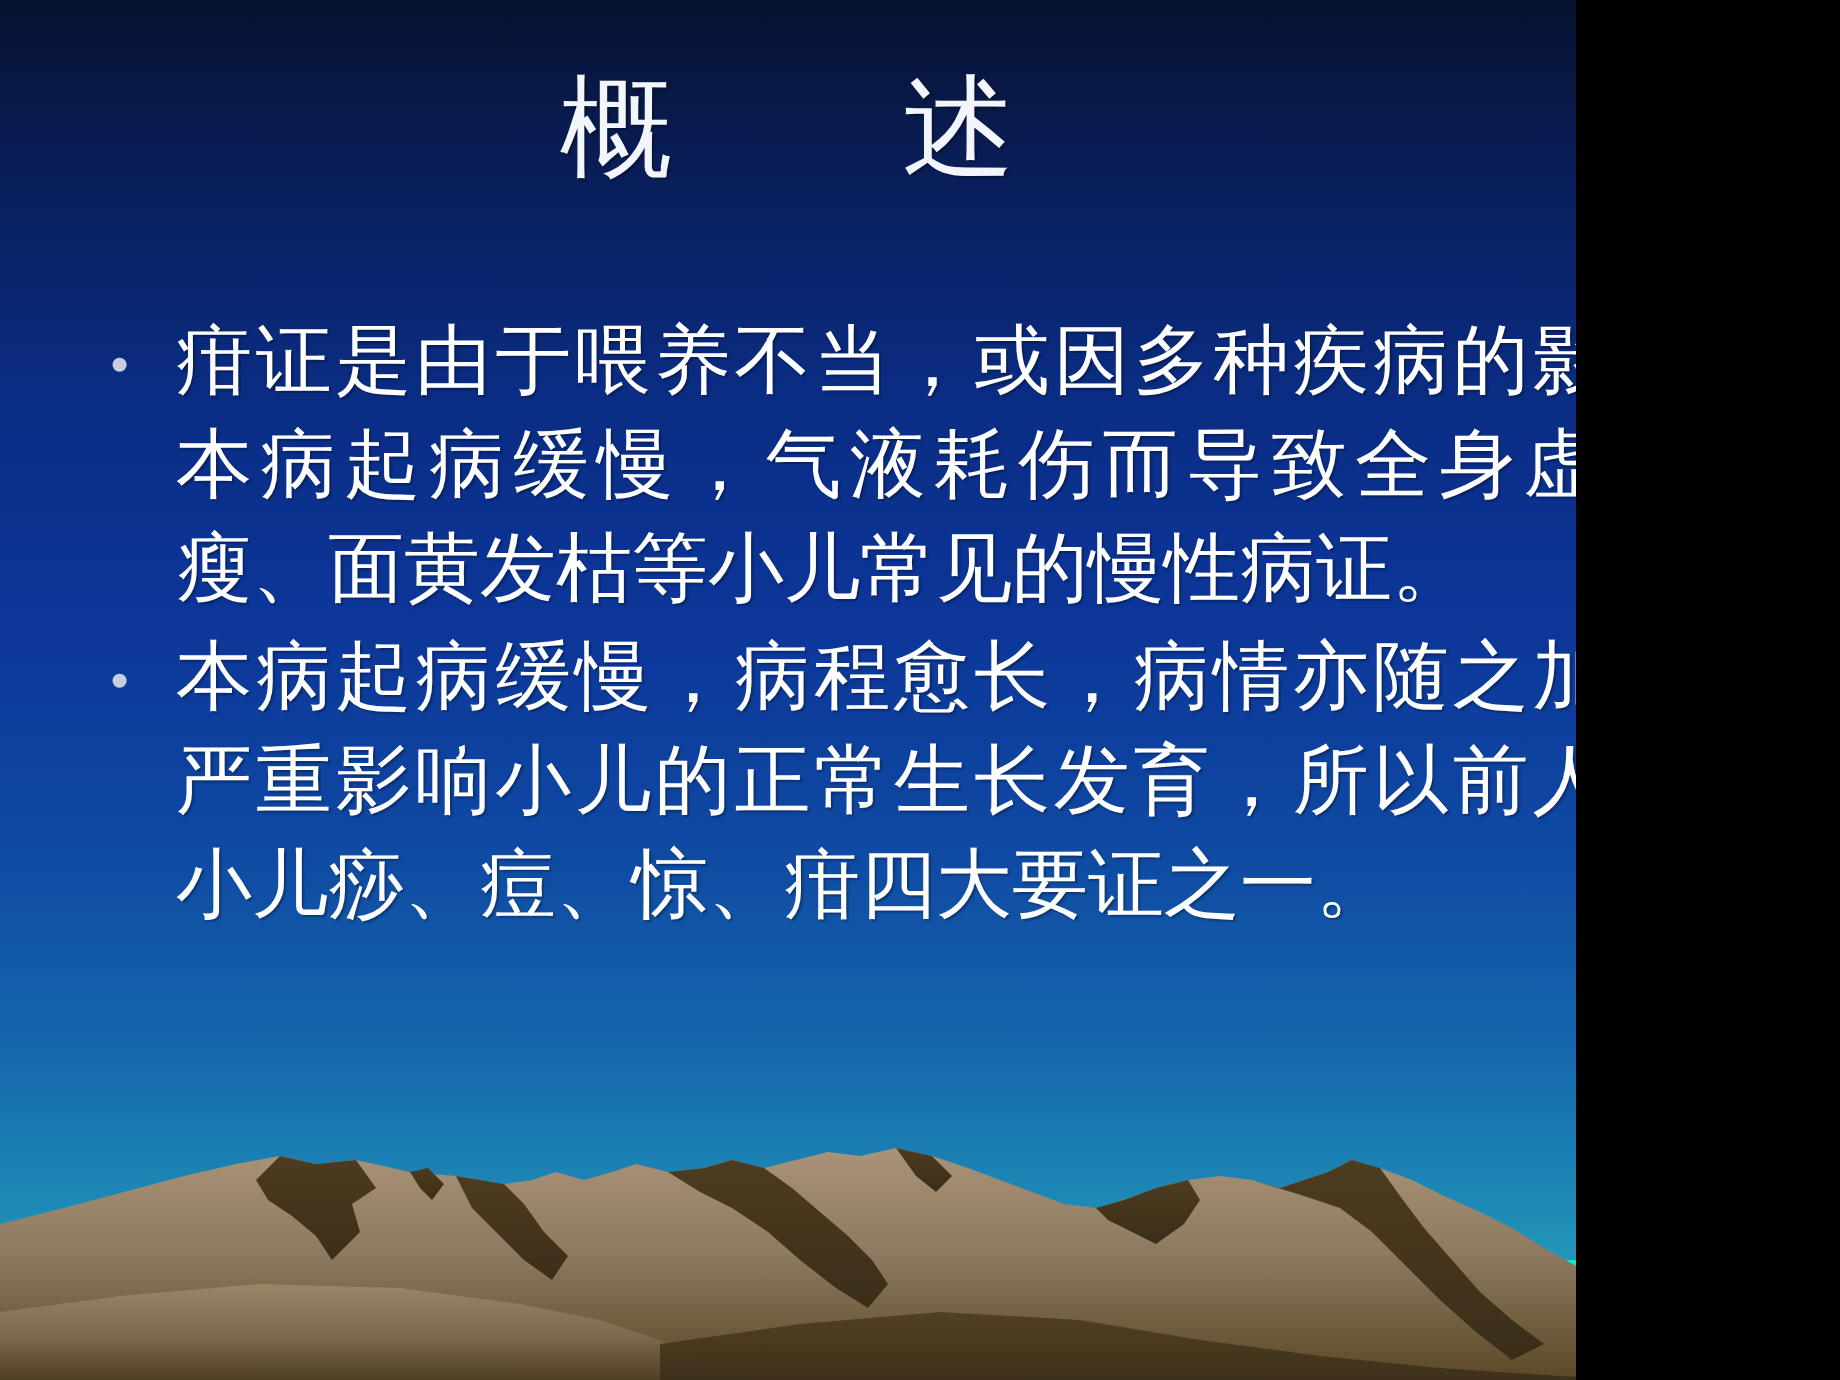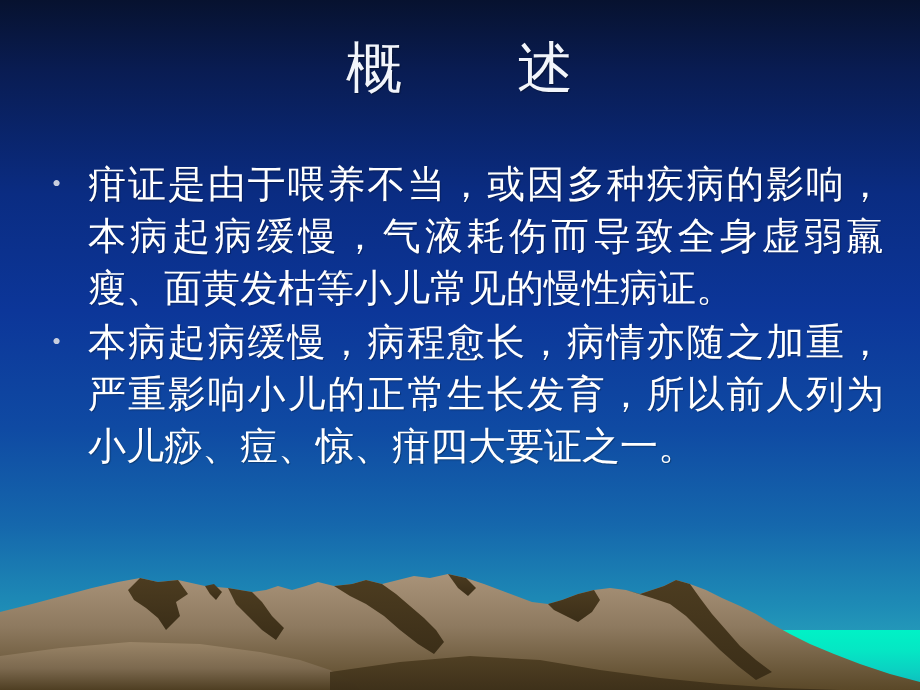--- a/index.html
+++ b/index.html
@@ -2,24 +2,24 @@
 <html><head>
 <meta charset="utf-8">
 <style>
   html, body {
     margin: 0;
     padding: 0;
     background: #000;
   }
   #slide {
     position: relative;
-    width: 920px;
+    width: 788px;
     height: 690px;
     overflow: hidden;
-    font-family: Liberation Serif, serif;
+    font-family: Liberation Mono, monospace;
     
     background: linear-gradient(to bottom,
       #07122f 0%,
       #091c52 10%,
       #0a2c82 28%,
       #0c3699 45%,
       #0f4aa3 62%,
       #1567ac 76%,
       #1e8cb6 88%,
       #2aa6bd 96%,

